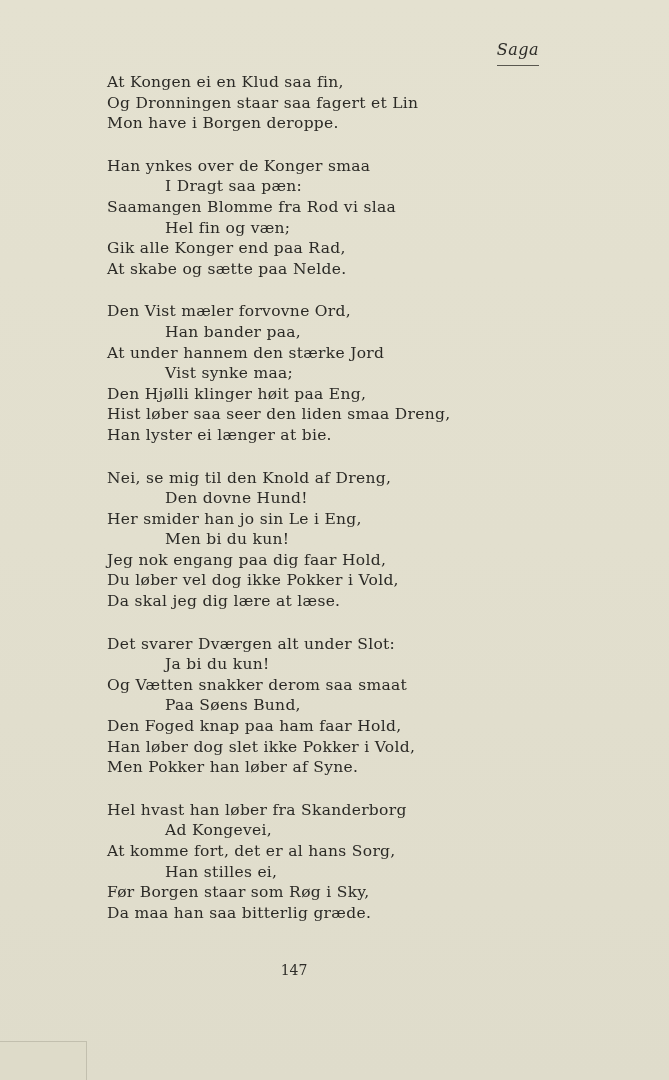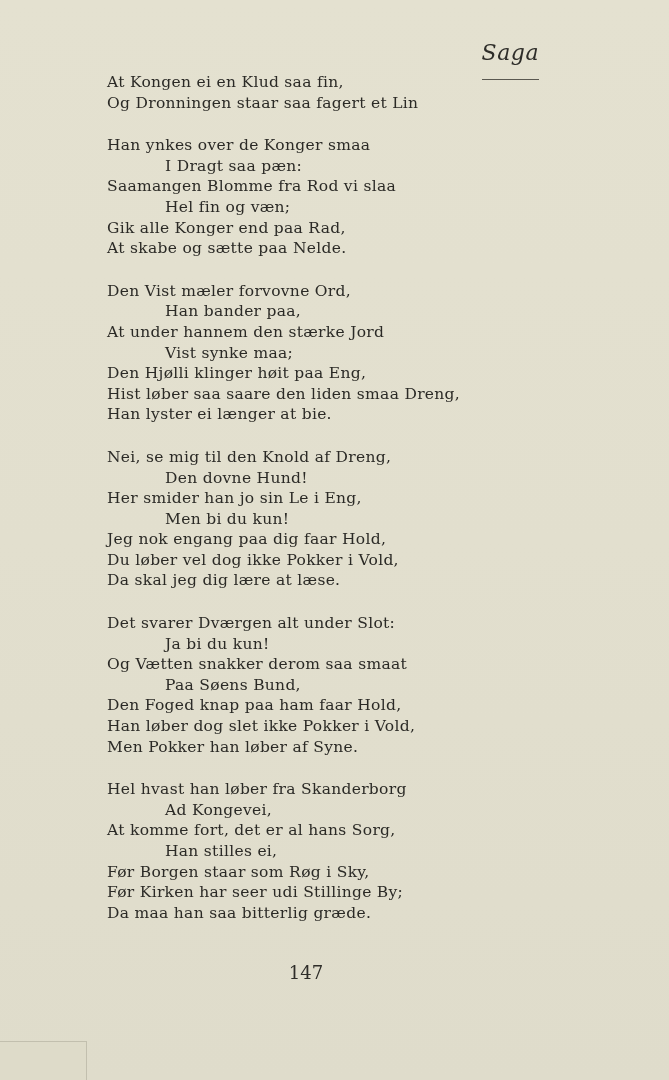--- a/index.html
+++ b/index.html
@@ -19,24 +19,24 @@
       position: absolute;
       left: 0; top: 0;
       width: 669px; height: 1080px;
       background: linear-gradient(180deg, #e4e1d0 0%, #e2dfce 50%, #dfdccb 100%);
     }
     .running-head {
       position: absolute;
       top: 40px;
       right: 130px;
       font-style: italic;
-      font-size: 22px;
+      font-size: 16px;
       letter-spacing: 0.5px;
       color: #2e2d29;
-      padding-bottom: 14px;
+      padding-bottom: 6px;
       border-bottom: 1px solid #5a5850;
     }
     .poem {
       position: absolute;
       left: 107px;
       top: 72px;
       width: 460px;
     }
     .stanza {
       margin: 0 0 22px 0;
@@ -46,24 +46,24 @@
       line-height: 20.6px;
       white-space: nowrap;
       letter-spacing: 0.3px;
     }
     .line.indent {
       padding-left: 58px;
     }
     .folio {
       position: absolute;
       top: 962px;
-      left: 12px;
+      left: 0;
       width: 572px;
       text-align: center;
-      font-size: 18px;
+      font-size: 14px;
       color: #2e2d29;
       padding-left: 8px;
     }
     .folio span { display:inline-block; margin-left: 0; }
     .corner-mark {
       position: absolute;
       left: -2px;
       top: 1041px;
       width: 88px;
       height: 45px;
@@ -75,36 +75,37 @@
 </head>
 <body>
 
 <div class="page">
   <div class="running-head">Saga</div>
 
   <div class="poem" id="poem">
       <div class="stanza">
         <div class="line">At Kongen ei en Klud saa fin,</div>
         <div class="line">Og Dronningen staar saa fagert et Lin</div>
+        <div class="line">Mon have i Borgen deroppe.</div>
       </div>
       <div class="stanza">
         <div class="line">Han ynkes over de Konger smaa</div>
         <div class="line indent">I Dragt saa pæn:</div>
         <div class="line">Saamangen Blomme fra Rod vi slaa</div>
         <div class="line indent">Hel fin og væn;</div>
         <div class="line">Gik alle Konger end paa Rad,</div>
         <div class="line">At skabe og sætte paa Nelde.</div>
       </div>
       <div class="stanza">
         <div class="line">Den Vist mæler forvovne Ord,</div>
         <div class="line indent">Han bander paa,</div>
         <div class="line">At under hannem den stærke Jord</div>
         <div class="line indent">Vist synke maa;</div>
         <div class="line">Den Hjølli klinger høit paa Eng,</div>
-        <div class="line">Hist løber saa saare den liden smaa Dreng,</div>
+        <div class="line">Hist løber saa seer den liden smaa Dreng,</div>
         <div class="line">Han lyster ei længer at bie.</div>
       </div>
       <div class="stanza">
         <div class="line">Nei, se mig til den Knold af Dreng,</div>
         <div class="line indent">Den dovne Hund!</div>
         <div class="line">Her smider han jo sin Le i Eng,</div>
         <div class="line indent">Men bi du kun!</div>
         <div class="line">Jeg nok engang paa dig faar Hold,</div>
         <div class="line">Du løber vel dog ikke Pokker i Vold,</div>
         <div class="line">Da skal jeg dig lære at læse.</div>
@@ -117,21 +118,20 @@
         <div class="line">Den Foged knap paa ham faar Hold,</div>
         <div class="line">Han løber dog slet ikke Pokker i Vold,</div>
         <div class="line">Men Pokker han løber af Syne.</div>
       </div>
       <div class="stanza">
         <div class="line">Hel hvast han løber fra Skanderborg</div>
         <div class="line indent">Ad Kongevei,</div>
         <div class="line">At komme fort, det er al hans Sorg,</div>
         <div class="line indent">Han stilles ei,</div>
         <div class="line">Før Borgen staar som Røg i Sky,</div>
-        <div class="line">Før Kirken har seer udi Stillinge By;</div>
         <div class="line">Da maa han saa bitterlig græde.</div>
       </div>
     </div>
 
   <div class="folio">
     <span>147</span>
   </div>
 
   <div class="corner-mark"></div>
 </div>

